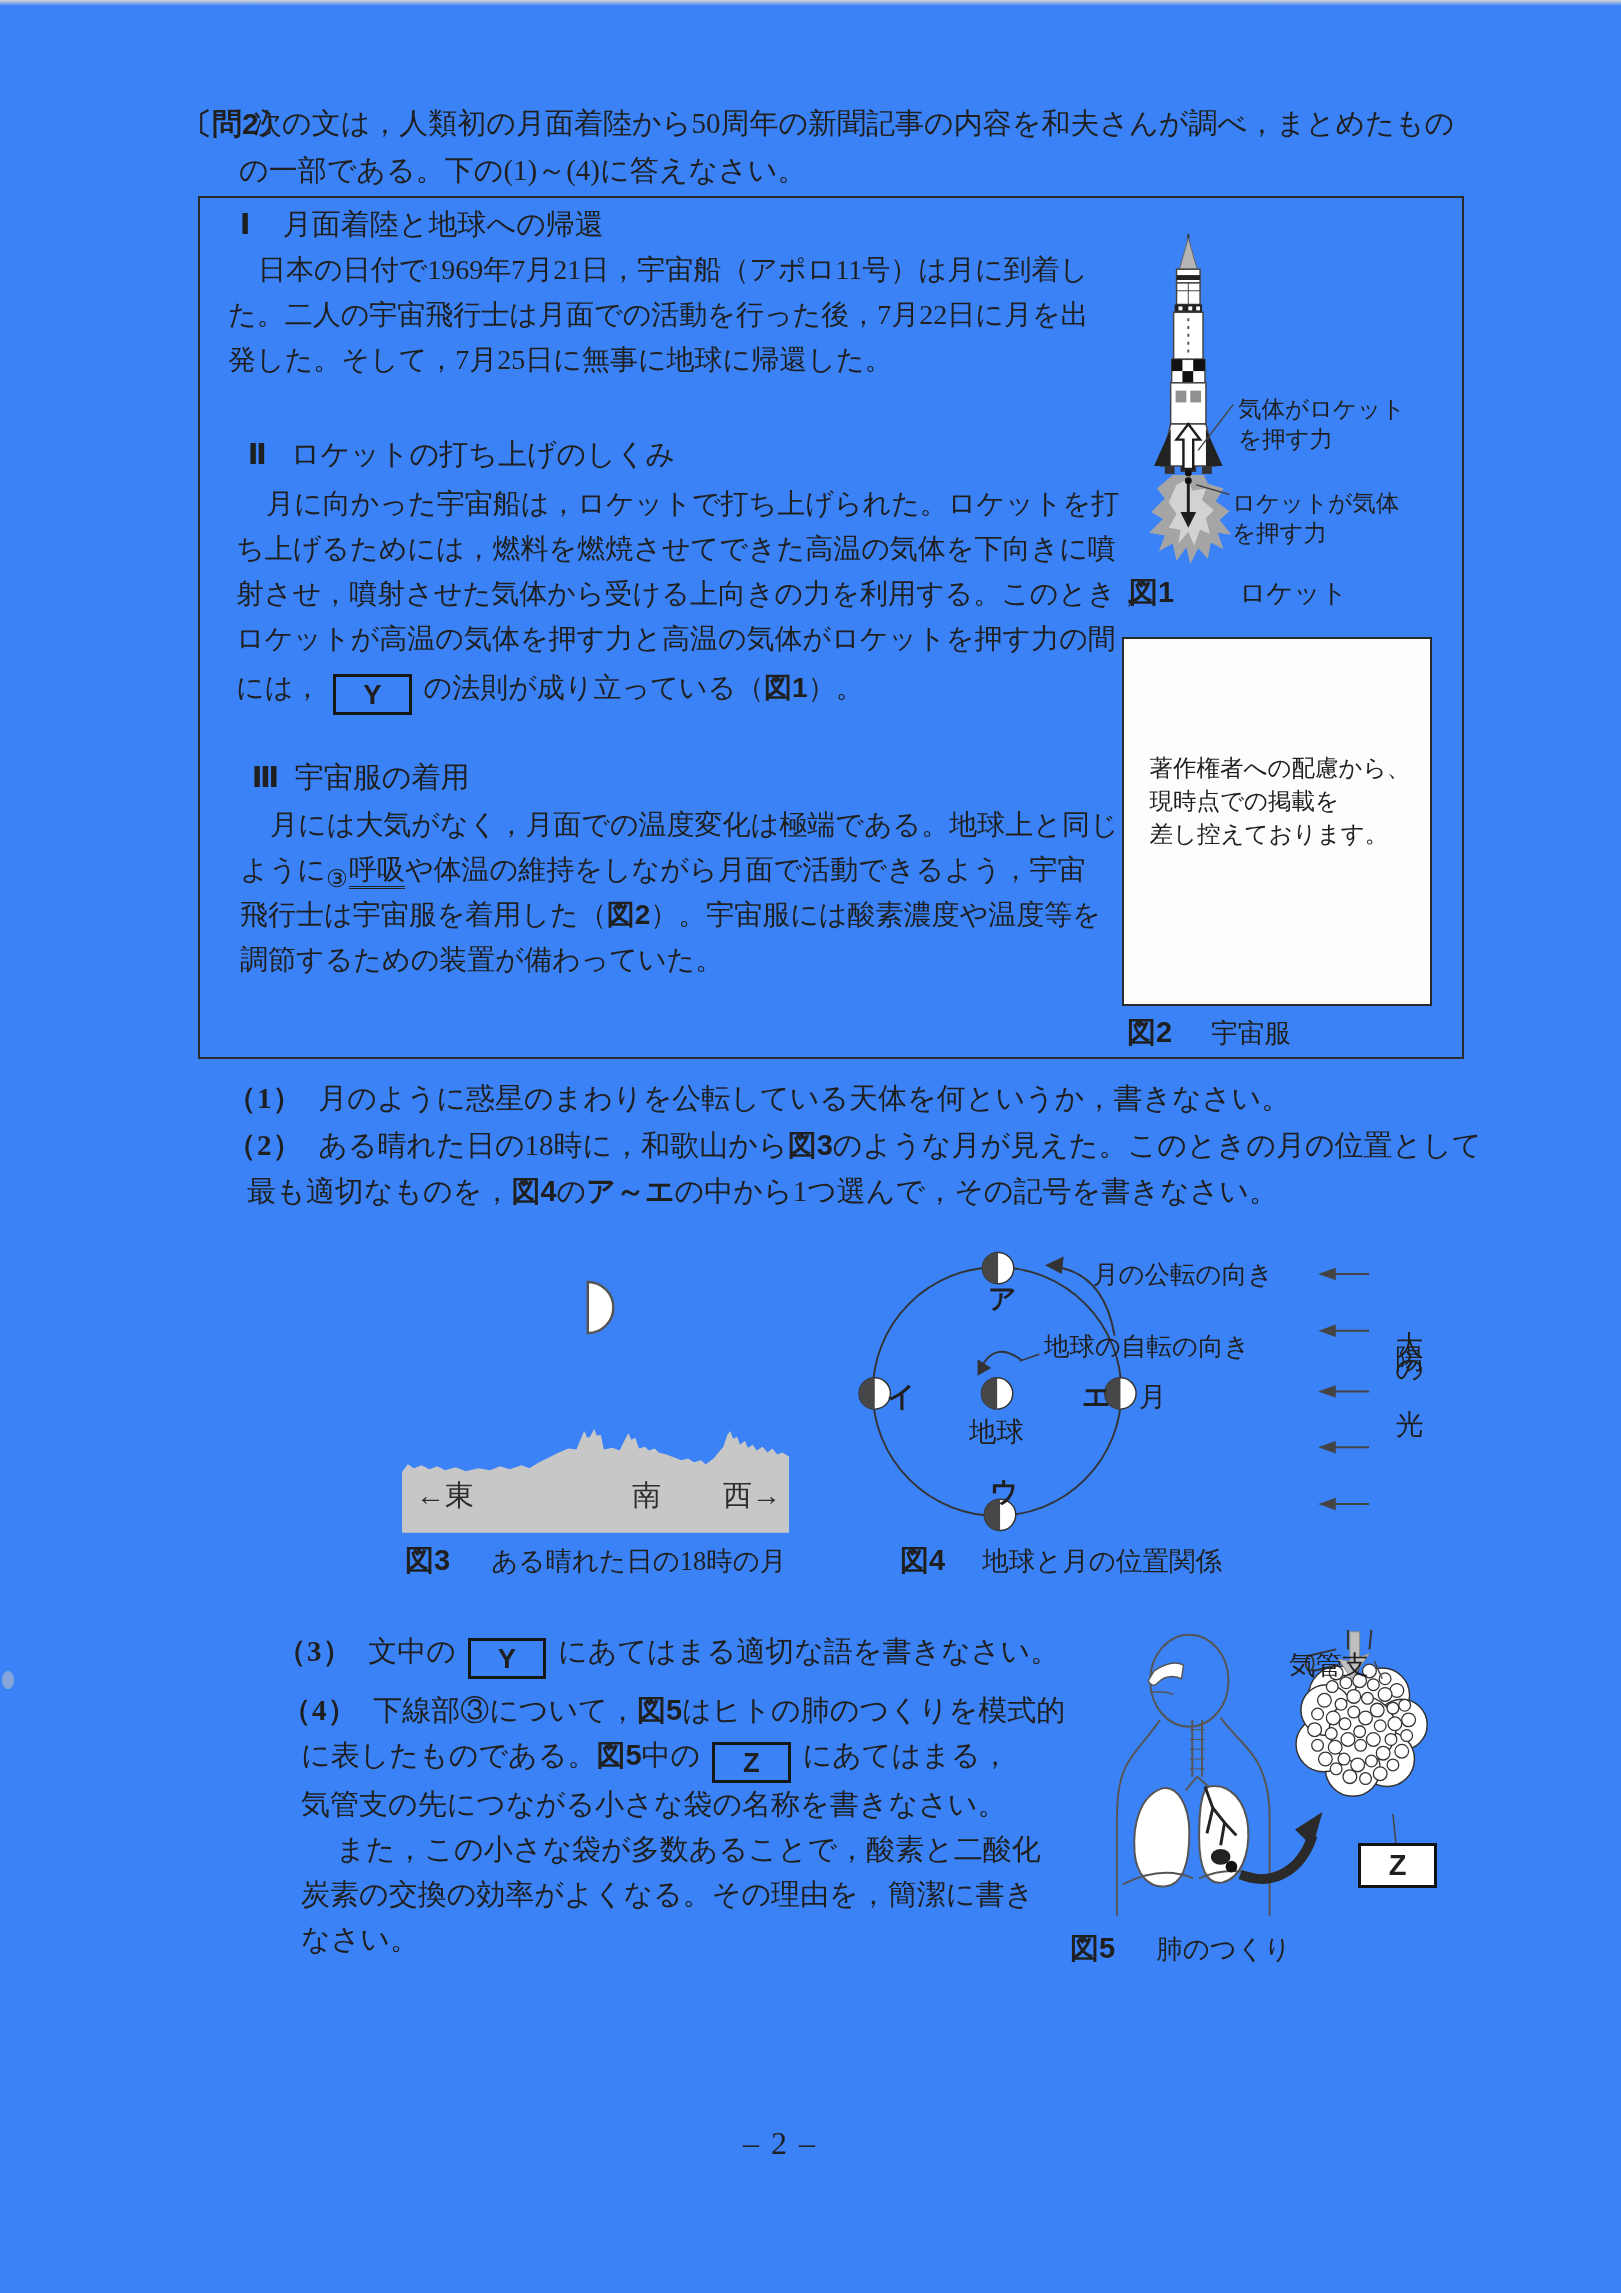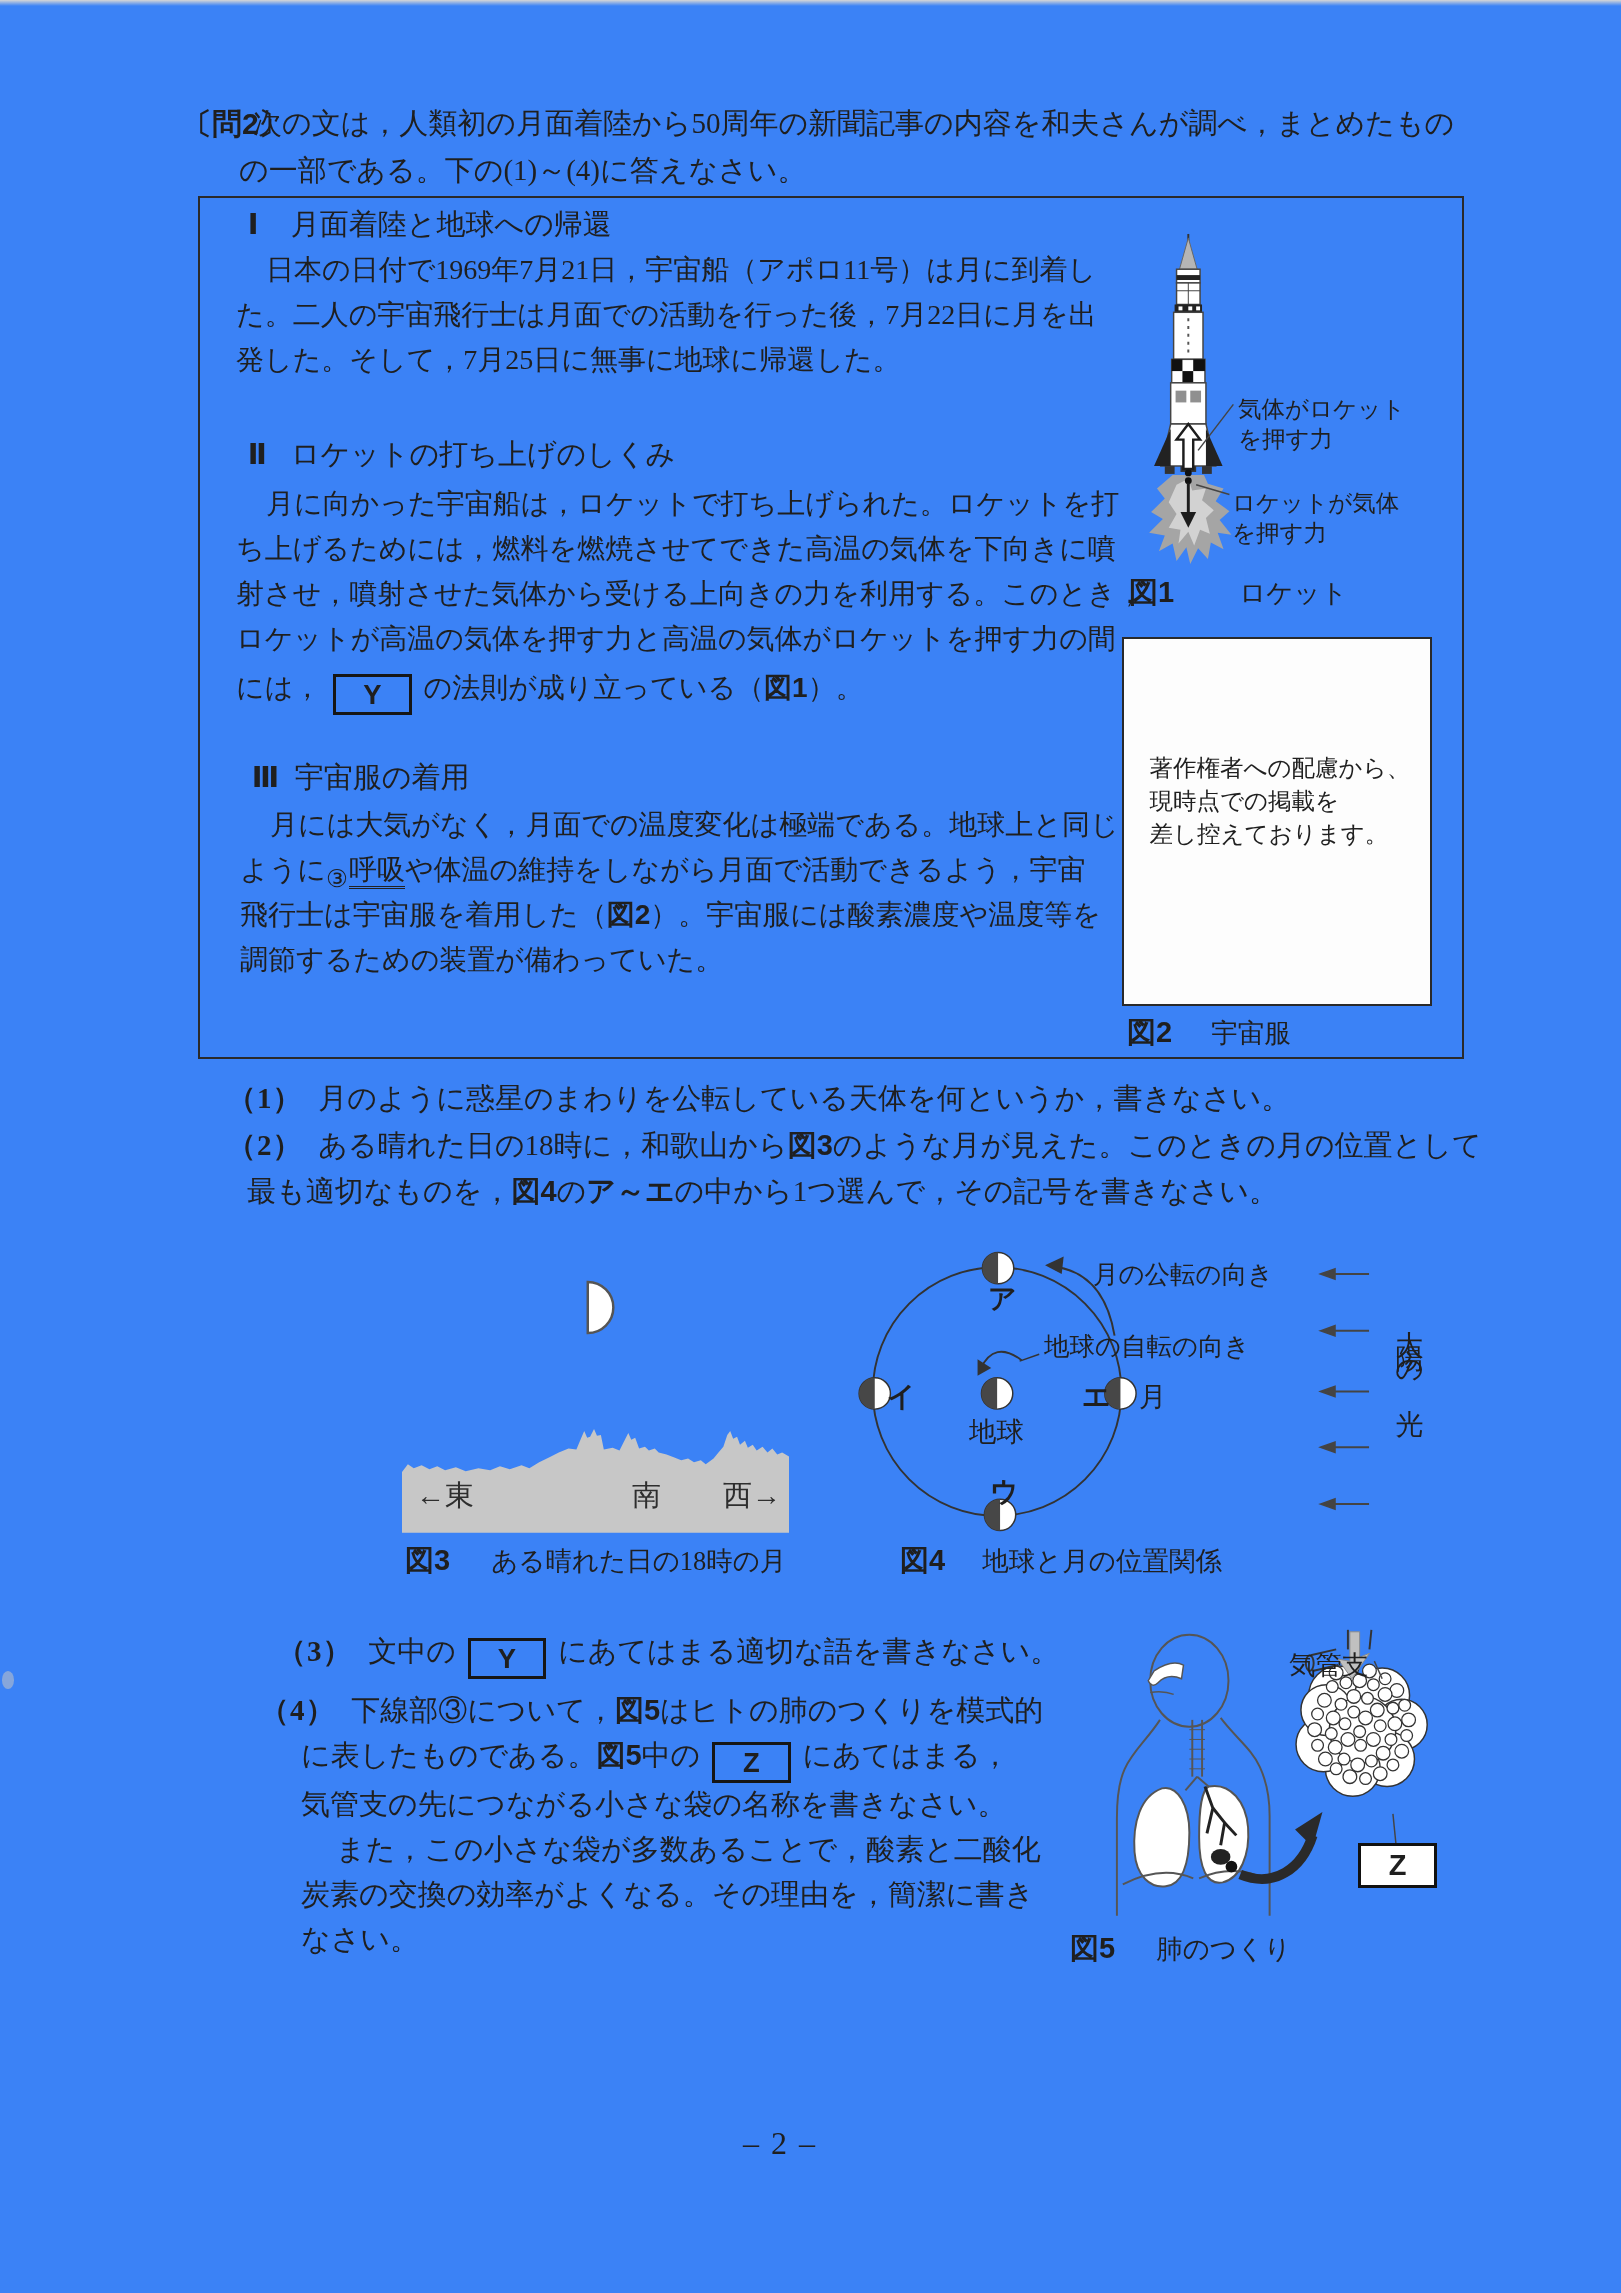--- a/index.html
+++ b/index.html
@@ -41,21 +41,21 @@
 
 <div class="page">
   <div class="abs topshade"></div>
 
   <div class="abs goth" style="left:182px;top:104px;font-size:30px;font-weight:700;">〔問2〕</div>
   <div class="abs" style="left:253px;top:104px;font-size:29px;white-space:nowrap;">次の文は，人類初の月面着陸から50周年の新聞記事の内容を和夫さんが調べ，まとめたもの</div>
   <div class="abs" style="left:239px;top:151px;font-size:29px;white-space:nowrap;">の一部である。下の(1)～(4)に答えなさい。</div>
 
   <div class="abs passage-box" style="left:198px;top:196px;width:1262px;height:859px;"></div>
 
-  <div class="abs" style="left:236px;top:202px;width:882px;">
+  <div class="abs" style="left:228px;top:202px;width:882px;">
     <div class="phead">
       <span class="numeral goth">Ⅰ</span><span>月面着陸と地球への帰還</span>
     </div>
     <div class="pline ind">日本の日付で1969年7月21日，宇宙船（アポロ11号）は月に到着し</div>
     <div class="pline">た。二人の宇宙飛行士は月面での活動を行った後，7月22日に月を出</div>
     <div class="pline">発した。そして，7月25日に無事に地球に帰還した。</div>
   </div>
 
   <div class="abs" style="left:236px;top:432px;width:882px;">
     <div class="phead" style="height:49px;">
@@ -215,21 +215,21 @@
   <div class="abs dirlabel" style="left:1093px;top:1257px;">月の公転の向き</div>
   <div class="abs dirlabel" style="left:1044px;top:1329px;">地球の自転の向き</div>
   <div class="abs vert" style="left:1390px;top:1309px;height:186px;">太陽の光</div>
   <div class="abs caption" style="left:900px;top:1541px;">
     <span class="cap-no">図4</span><span class="cap-tx" style="margin-left:37px;">地球と月の位置関係</span>
   </div>
 
   <div class="abs qline" style="left:277px;top:1629px;">
     <span class="qnum">（3）</span><span><span>文中の</span><span class="ansbox">Y</span><span>にあてはまる適切な語を書きなさい。</span></span>
   </div>
-  <div class="abs qline" style="left:260px;top:1688px;">
+  <div class="abs qline" style="left:282px;top:1688px;">
     <span class="qnum">（4）</span><span><span>下線部③について，</span><span class="b">図5</span><span>はヒトの肺のつくりを模式的</span></span>
   </div>
   <div class="abs qline" style="left:301px;top:1733px;"><span>に表したものである。</span><span class="b">図5</span><span>中の</span><span class="ansbox">Z</span><span>にあてはまる，</span></div>
   <div class="abs qline" style="left:301px;top:1782px;">気管支の先につながる小さな袋の名称を書きなさい。</div>
   <div class="abs qline" style="left:336px;top:1827px;">また，この小さな袋が多数あることで，酸素と二酸化</div>
   <div class="abs qline" style="left:301px;top:1872px;">炭素の交換の効率がよくなる。その理由を，簡潔に書き</div>
   <div class="abs qline" style="left:301px;top:1917px;">なさい。</div>
 
   <svg class="abs" style="left:1103px;top:1622px;" width="343" height="323" viewBox="0 0 350 330">
     <g stroke="#555" stroke-width="2" fill="none">

